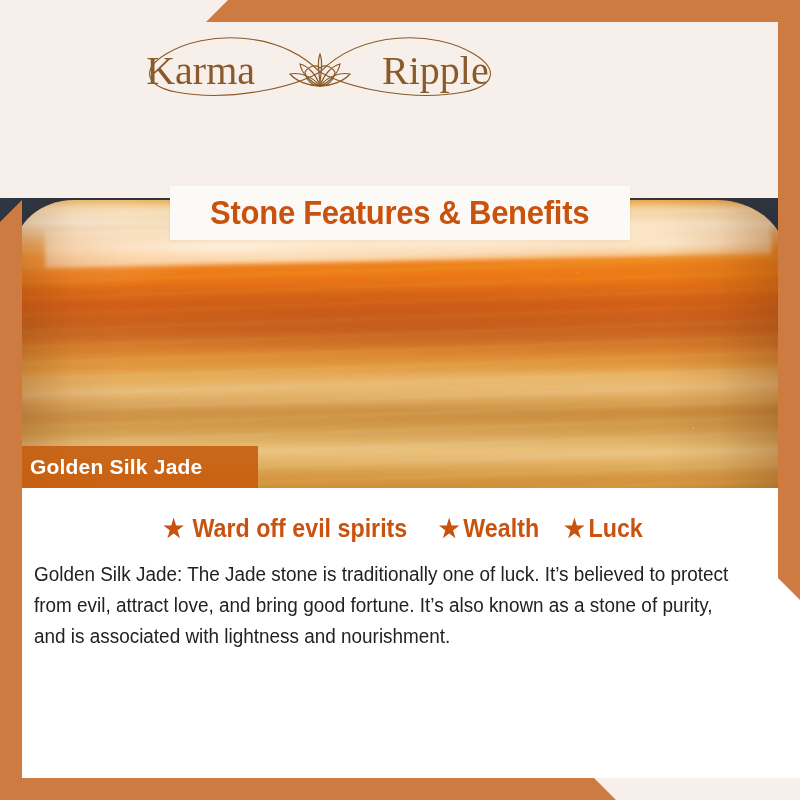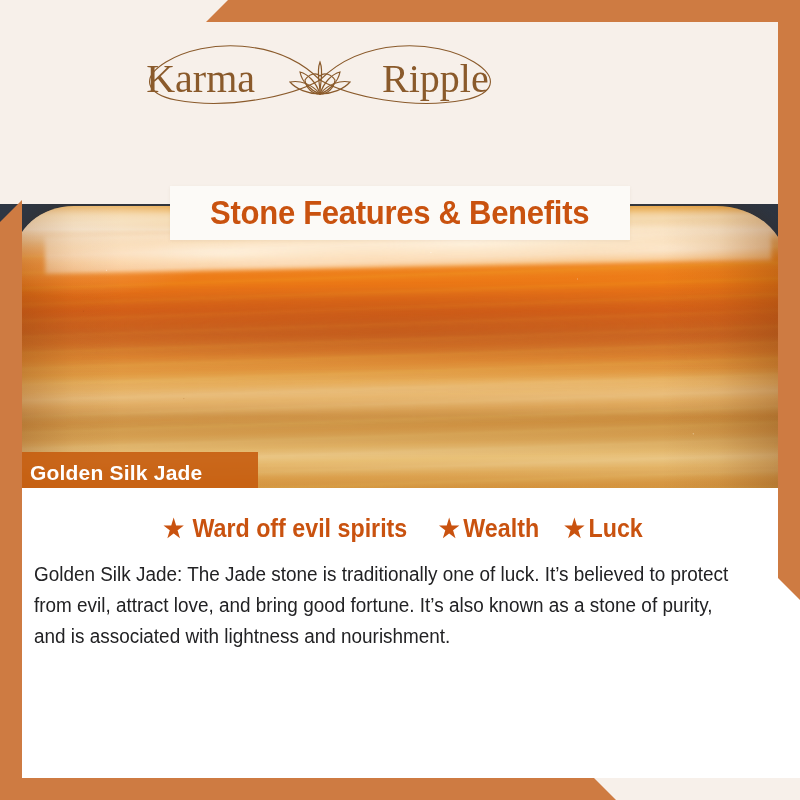--- a/index.html
+++ b/index.html
@@ -35,21 +35,21 @@
   .frame-left{
     position:absolute;bottom:0;left:0;width:22px;height:600px;
     background:#CE7B42;
     clip-path:polygon(0 22px, 22px 0, 22px 600px, 0 600px);
     z-index:4;
   }
 
   
   .logo-wrap{
     position:absolute;top:24px;left:0;width:640px;height:104px;
-    display:flex;align-items:flex-end;justify-content:center;
+    display:flex;align-items:flex-start;justify-content:center;
     z-index:2;
   }
   .logo-svg{display:block;}
 
   
   .title-card{
     position:absolute;left:170px;top:138px;width:460px;height:54px;
     background:#FCFAF7;
     box-shadow:0 1px 3px rgba(120,90,60,.08);
     display:flex;align-items:center;justify-content:center;
@@ -61,21 +61,21 @@
     font-family:"Liberation Sans Narrow","Liberation Sans",sans-serif;
     font-weight:700;
     font-size:33px;
     letter-spacing:-.3px;
     transform:scaleX(.94);
     white-space:nowrap;
   }
 
   
   .photo{
-    position:absolute;left:0;top:204px;width:800px;height:290px;
+    position:absolute;left:0;top:198px;width:800px;height:290px;
     overflow:hidden;z-index:1;
     background:#701a75;
   }
   
   .photo-bg{
     position:absolute;inset:0;
     background:
       radial-gradient(120% 90% at 50% 110%, rgba(0,0,0,0) 55%, rgba(25,32,44,.55) 100%),
       linear-gradient(100deg,#48525F 0%, #515C6B 35%, #59636F 65%, #3F4855 100%);
   }

